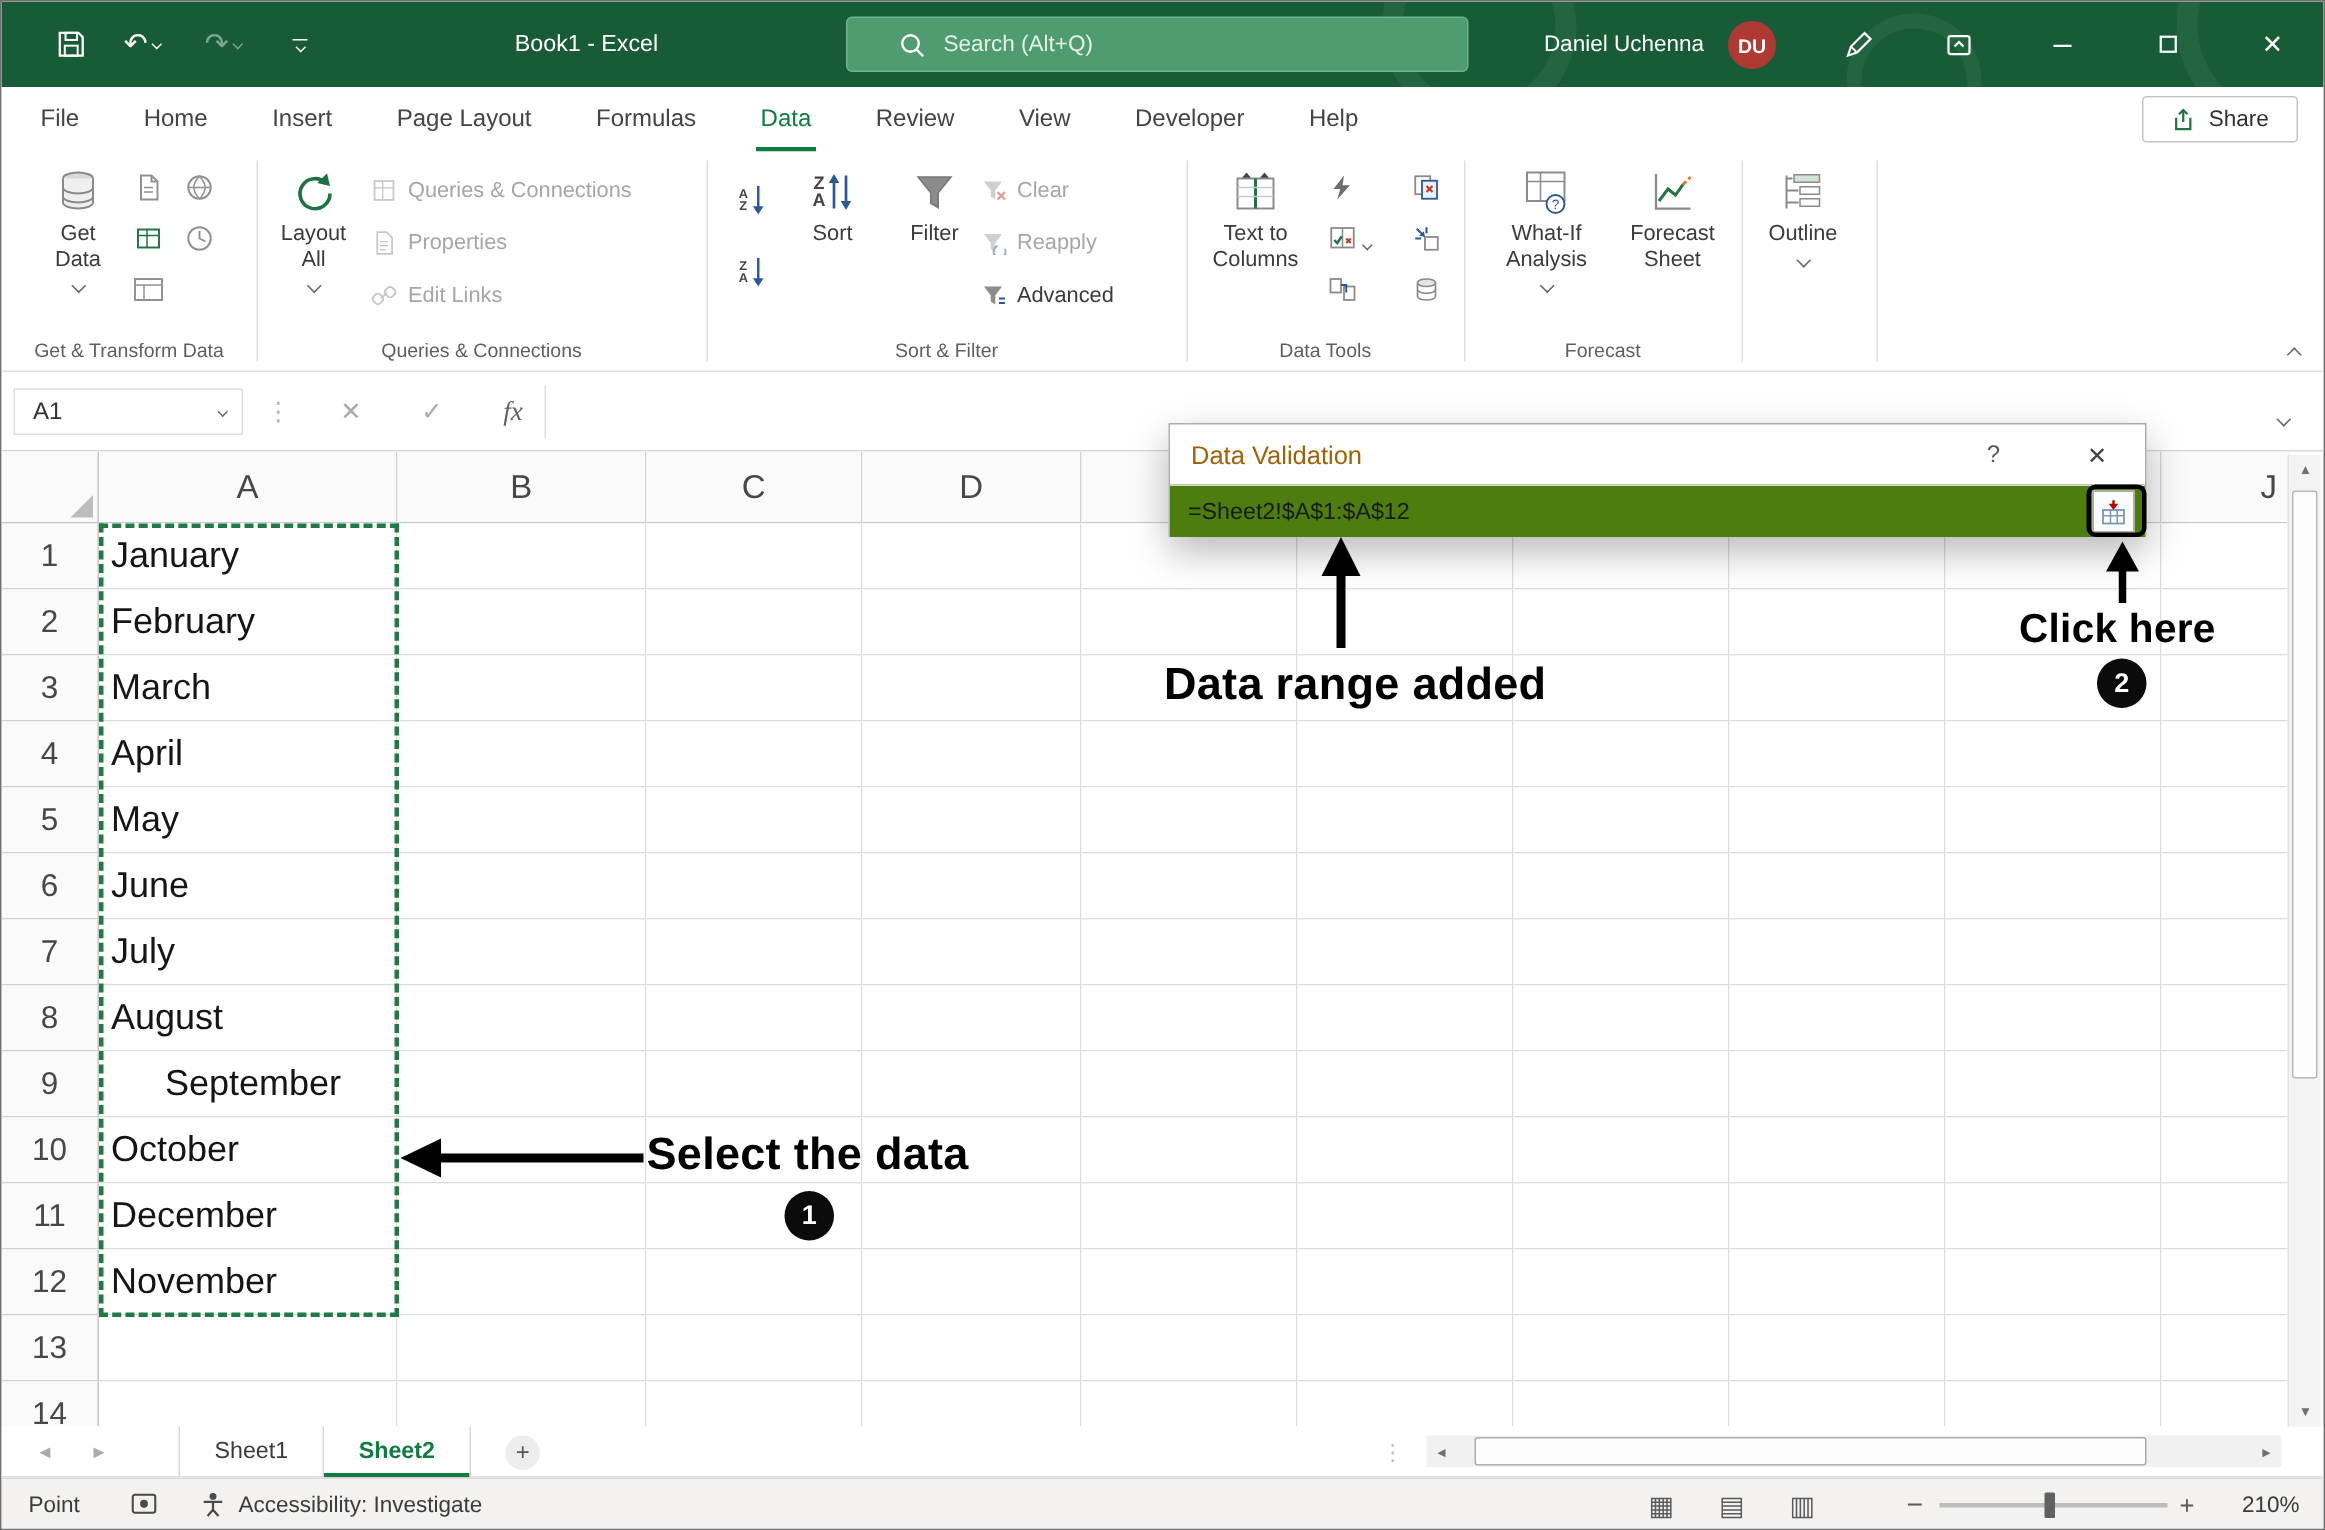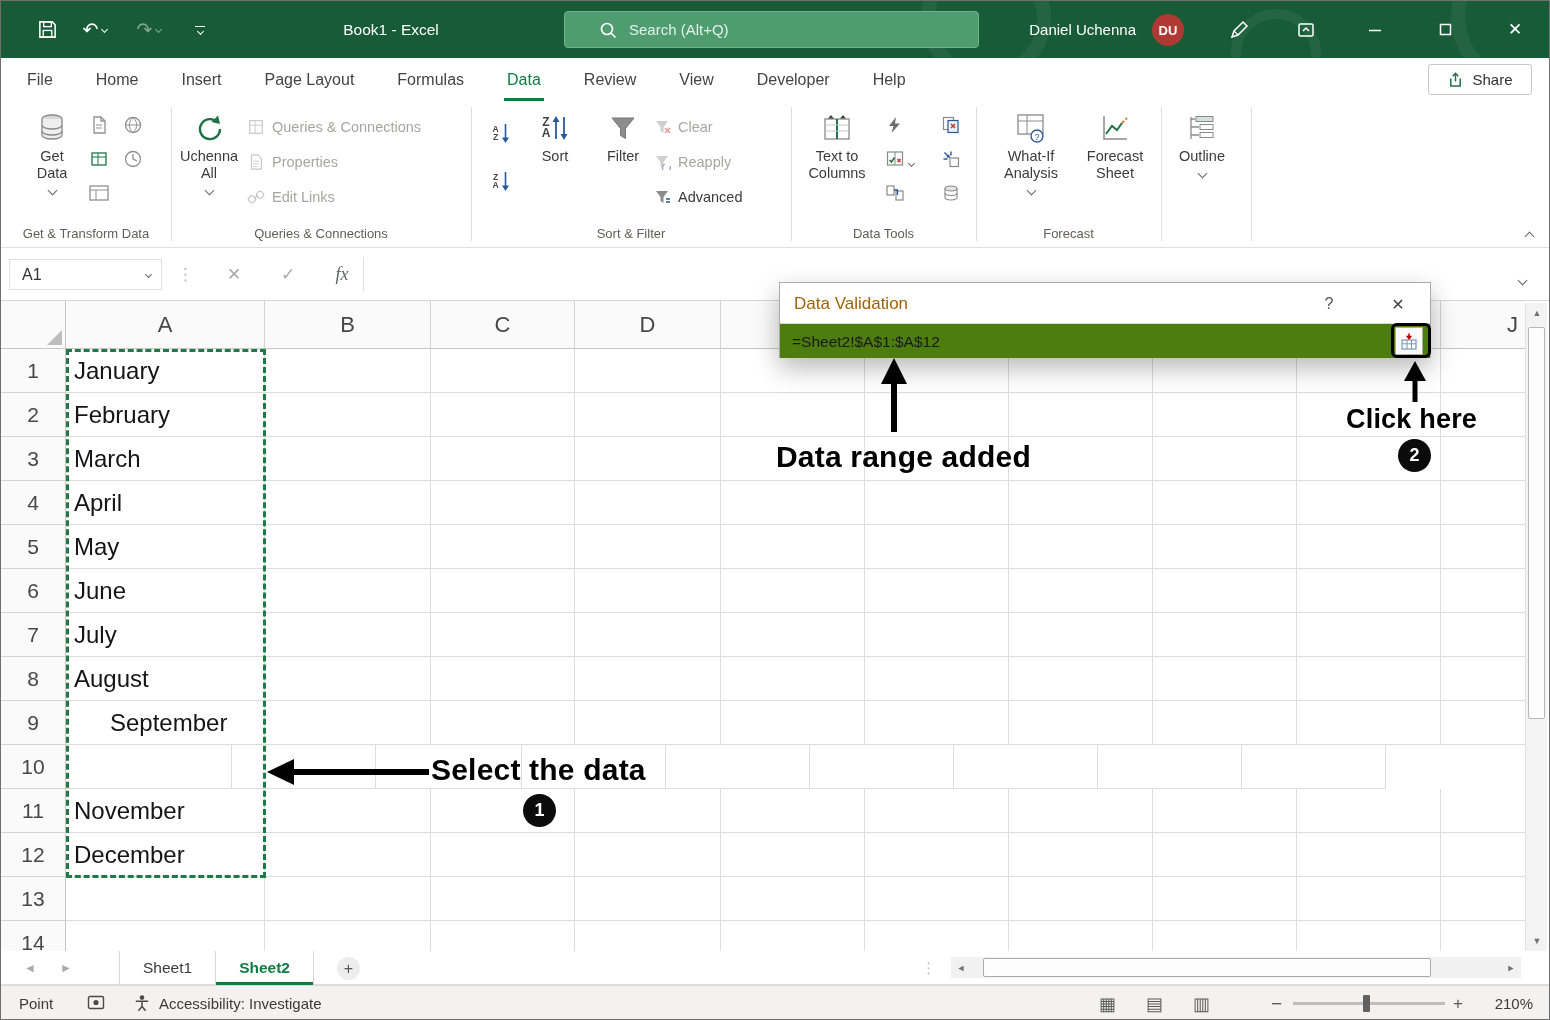--- a/index.html
+++ b/index.html
@@ -282,21 +282,21 @@
       </div>
     <div class="grouplabel" style="left:0;width:170px">Get &amp; Transform Data</div>
 
     <div class="bigbtn" style="left:178px;width:60px">
       <span class="ico">
         <svg width="30" height="30" viewBox="0 0 30 30">
             <path d="M23.5 9.5A10 10 0 1 0 26 16" fill="none" stroke="#1E7145" stroke-width="2.4"></path>
             <polygon points="24,2.5 26,11 17.5,9" fill="#1E7145"></polygon>
           </svg>
       </span>
-      <span>Uchenna All</span>
+      <span>Layout All</span>
       <span class="chev"></span>
     </div>
     <div class="smallrow dim" style="left:246px;top:12px">
       <svg width="18" height="18" viewBox="0 0 20 20">
           <rect x="3" y="3" width="14" height="14" fill="#fff" stroke="#909090" stroke-width="1.3"></rect>
           <path d="M3 8h14M9 3v14" stroke="#909090"></path>
         </svg>
       <span>Queries &amp; Connections</span>
     </div>
     <div class="smallrow dim" style="left:246px;top:47px">
@@ -636,44 +636,45 @@
         <div class="cell" style="width: 144px;"></div>
         <div class="cell" style="width: 146px;"></div>
         <div class="cell" style="width: 144px;"></div>
         <div class="cell" style="width: 144px;"></div>
         <div class="cell" style="width: 144px;"></div>
         <div class="cell" style="width: 144px;"></div>
         <div class="cell" style="width: 144px;"></div>
         <div class="cell" style="width: 144px;"></div>
       </div>
       <div class="grid-row" style="height: 44px;">
+        <div class="cell data" style="width: 199px;">October</div>
+        <div class="cell" style="width: 166px;"></div>
+        <div class="cell" style="width: 144px;"></div>
+        <div class="cell" style="width: 146px;"></div>
+        <div class="cell" style="width: 144px;"></div>
+        <div class="cell" style="width: 144px;"></div>
+        <div class="cell" style="width: 144px;"></div>
+        <div class="cell" style="width: 144px;"></div>
+        <div class="cell" style="width: 144px;"></div>
+        <div class="cell" style="width: 144px;"></div>
+      </div>
+      <div class="grid-row" style="height: 44px;">
+        <div class="cell data" style="width: 199px;">December</div>
         <div class="cell" style="width: 166px;"></div>
         <div class="cell" style="width: 144px;"></div>
         <div class="cell" style="width: 146px;"></div>
         <div class="cell" style="width: 144px;"></div>
         <div class="cell" style="width: 144px;"></div>
         <div class="cell" style="width: 144px;"></div>
         <div class="cell" style="width: 144px;"></div>
         <div class="cell" style="width: 144px;"></div>
         <div class="cell" style="width: 144px;"></div>
       </div>
       <div class="grid-row" style="height: 44px;">
         <div class="cell data" style="width: 199px;">November</div>
-        <div class="cell" style="width: 166px;"></div>
-        <div class="cell" style="width: 144px;"></div>
-        <div class="cell" style="width: 146px;"></div>
-        <div class="cell" style="width: 144px;"></div>
-        <div class="cell" style="width: 144px;"></div>
-        <div class="cell" style="width: 144px;"></div>
-        <div class="cell" style="width: 144px;"></div>
-        <div class="cell" style="width: 144px;"></div>
-        <div class="cell" style="width: 144px;"></div>
-      </div>
-      <div class="grid-row" style="height: 44px;">
-        <div class="cell data" style="width: 199px;">December</div>
         <div class="cell" style="width: 166px;"></div>
         <div class="cell" style="width: 144px;"></div>
         <div class="cell" style="width: 146px;"></div>
         <div class="cell" style="width: 144px;"></div>
         <div class="cell" style="width: 144px;"></div>
         <div class="cell" style="width: 144px;"></div>
         <div class="cell" style="width: 144px;"></div>
         <div class="cell" style="width: 144px;"></div>
         <div class="cell" style="width: 144px;"></div>
       </div>

